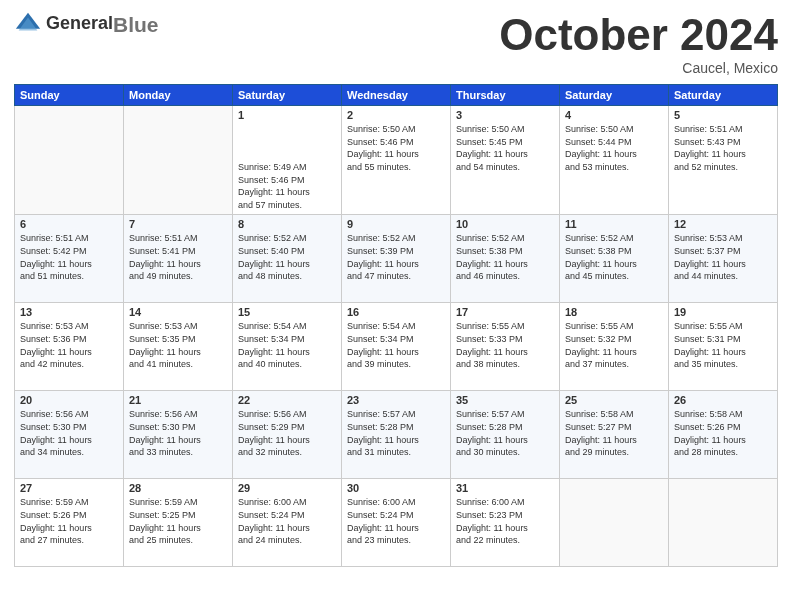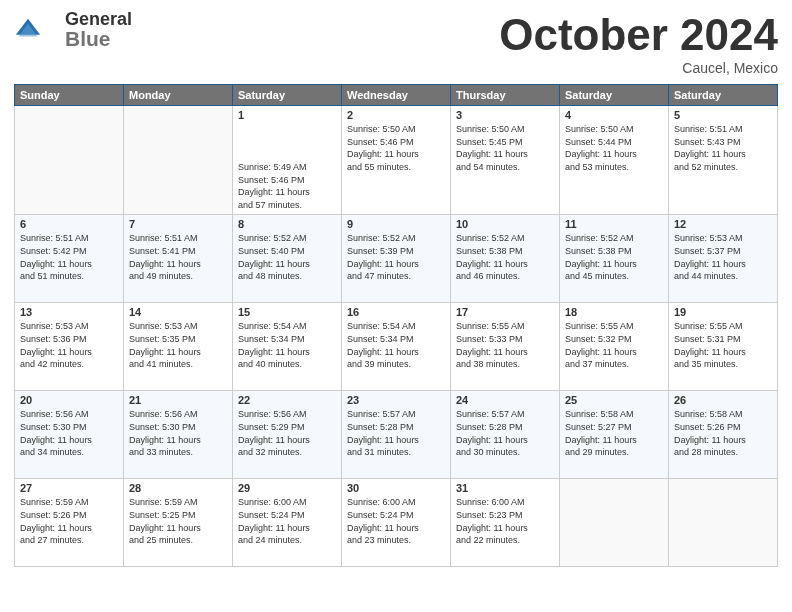--- a/index.html
+++ b/index.html
@@ -22,23 +22,22 @@
       align-items: flex-start;
       margin-bottom: 8px;
     }
     .logo {
       display: flex;
       align-items: center;
       gap: 4px;
     }
     .logo-text {
       display: flex;
-      flex-direction: column;
+      flex-direction: row;
       line-height: 1;
-      margin-left: 19px;
     }
     .logo-general {
       font-size: 18px;
       font-weight: bold;
       color: #333;
     }
     .logo-blue {
       font-size: 21px;
       font-weight: bold;
       color: #737373;
@@ -58,21 +57,21 @@
     .title-location {
       font-size: 14px;
       color: #555;
     }
     .calendar {
       width: 100%;
       border-collapse: collapse;
       border: 1px solid #ccc;
     }
     .calendar th {
-      background: #737373;
+      background: #1d4ed8;
       color: #fff;
       font-size: 11px;
       font-weight: bold;
       padding: 4px 5px;
       text-align: left;
       border: 1px solid #1e5a8e;
     }
     .calendar td {
       vertical-align: top;
       padding: 3px 5px;
@@ -303,21 +302,21 @@
 and 32 minutes.</div>
           </td>
           <td>
             <span class="day-number">23</span>
             <div class="day-info" style="white-space: pre-line;">Sunrise: 5:57 AM
 Sunset: 5:28 PM
 Daylight: 11 hours
 and 31 minutes.</div>
           </td>
           <td>
-            <span class="day-number">24</span>
+            <span class="day-number">35</span>
             <div class="day-info" style="white-space: pre-line;">Sunrise: 5:57 AM
 Sunset: 5:28 PM
 Daylight: 11 hours
 and 30 minutes.</div>
           </td>
           <td>
             <span class="day-number">25</span>
             <div class="day-info" style="white-space: pre-line;">Sunrise: 5:58 AM
 Sunset: 5:27 PM
 Daylight: 11 hours

